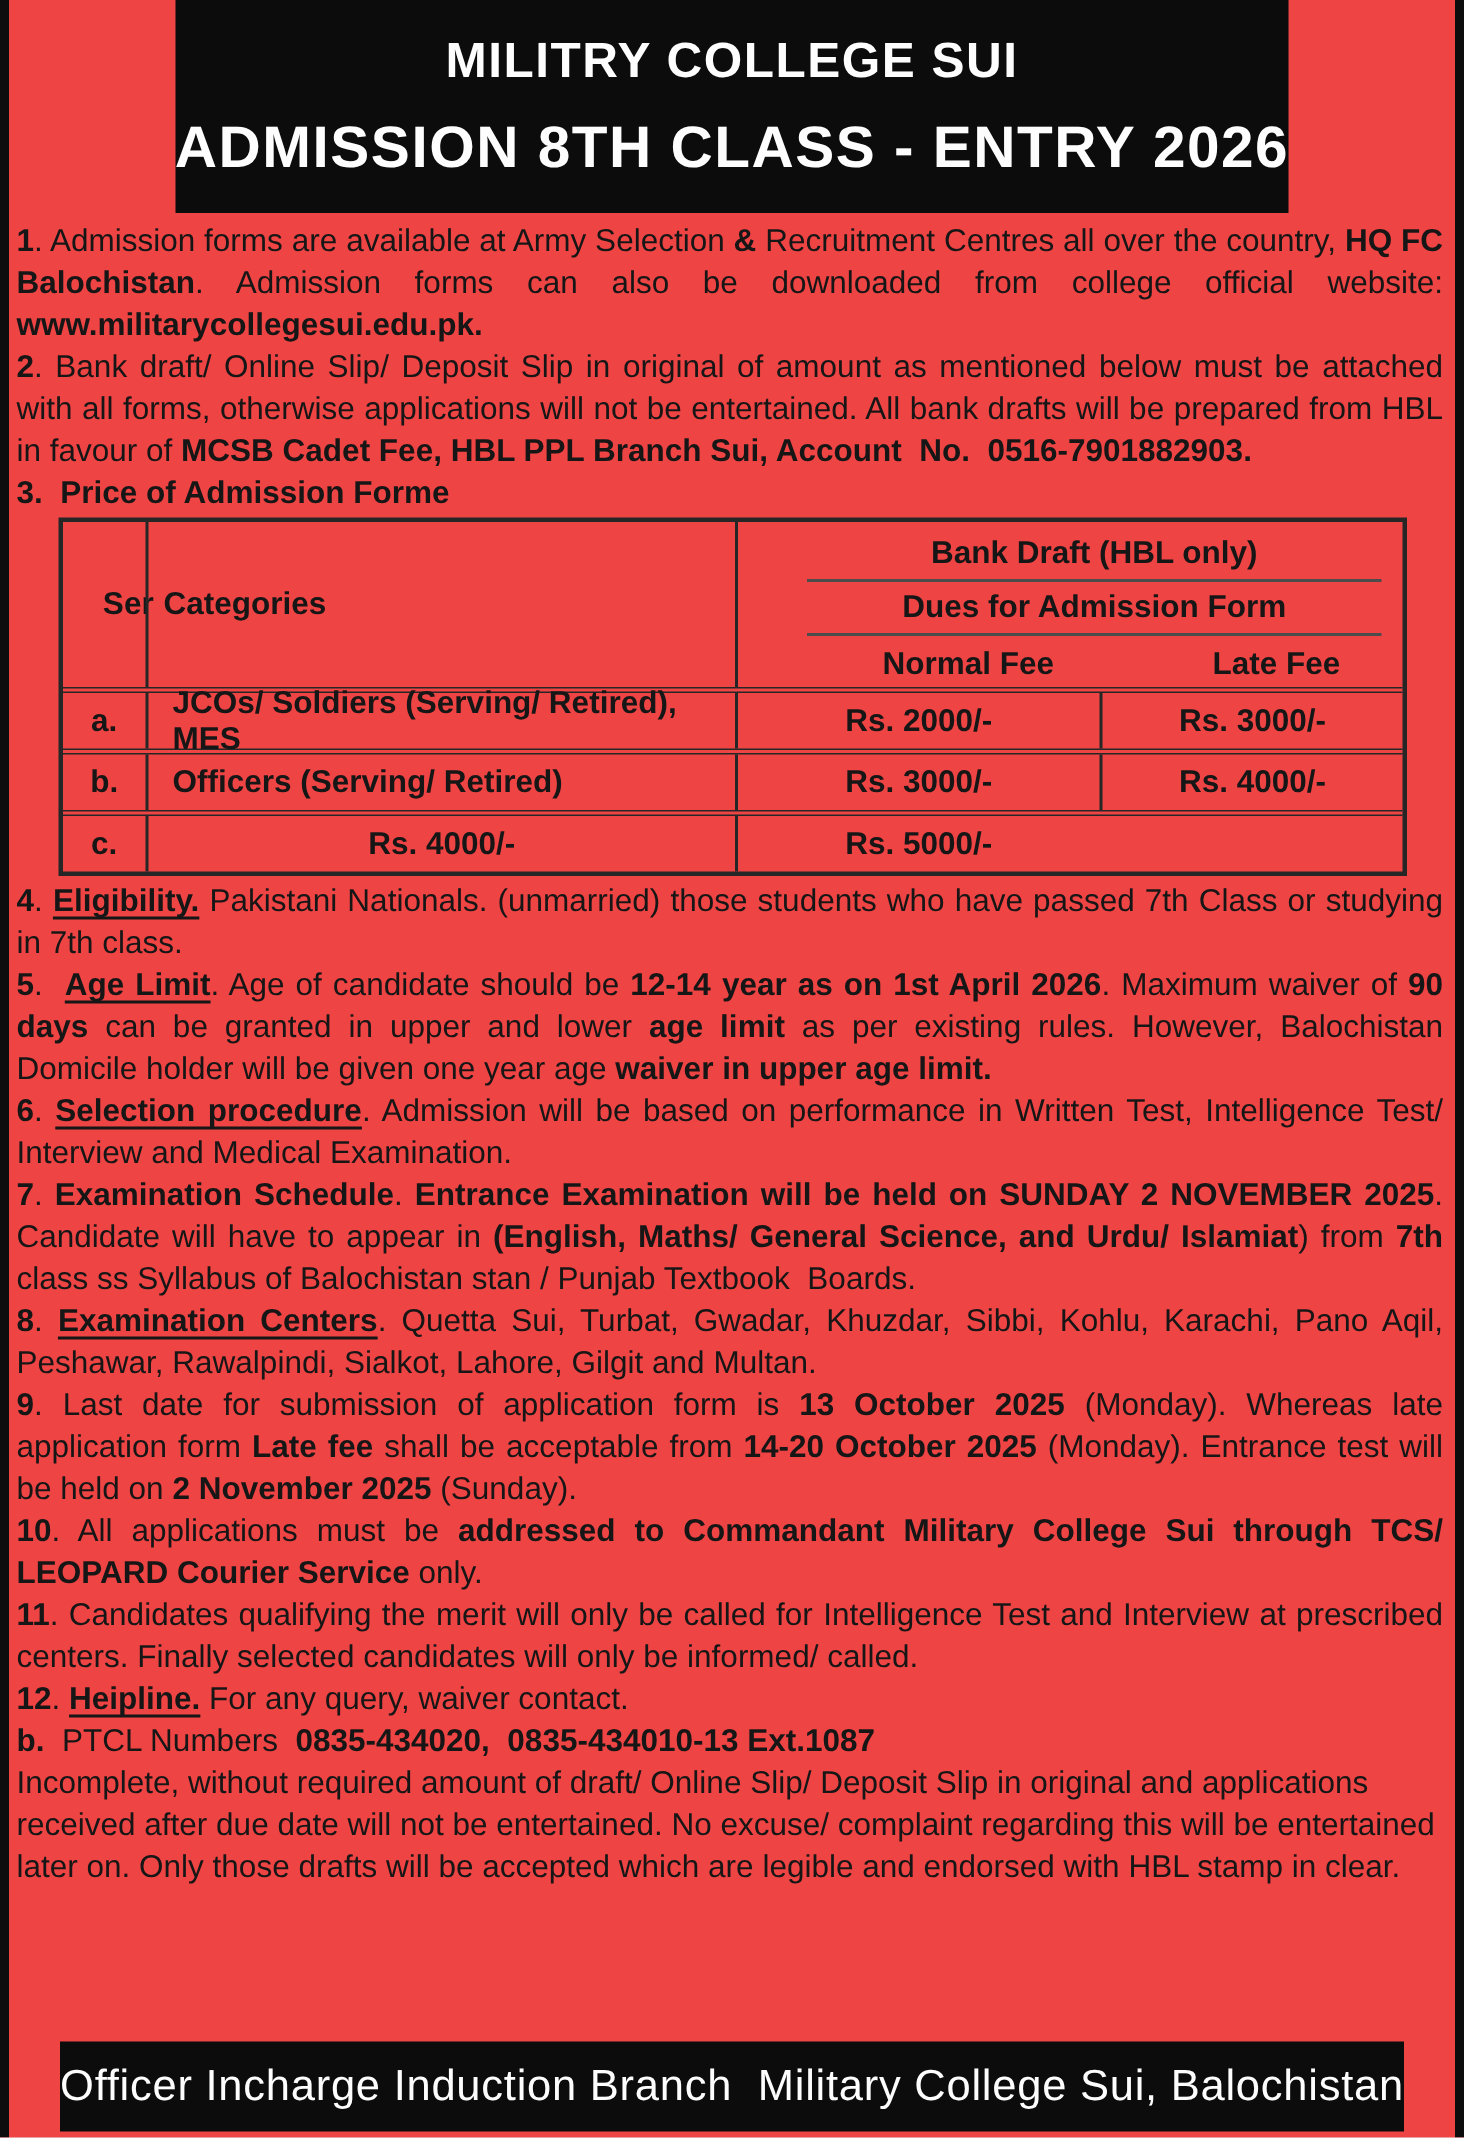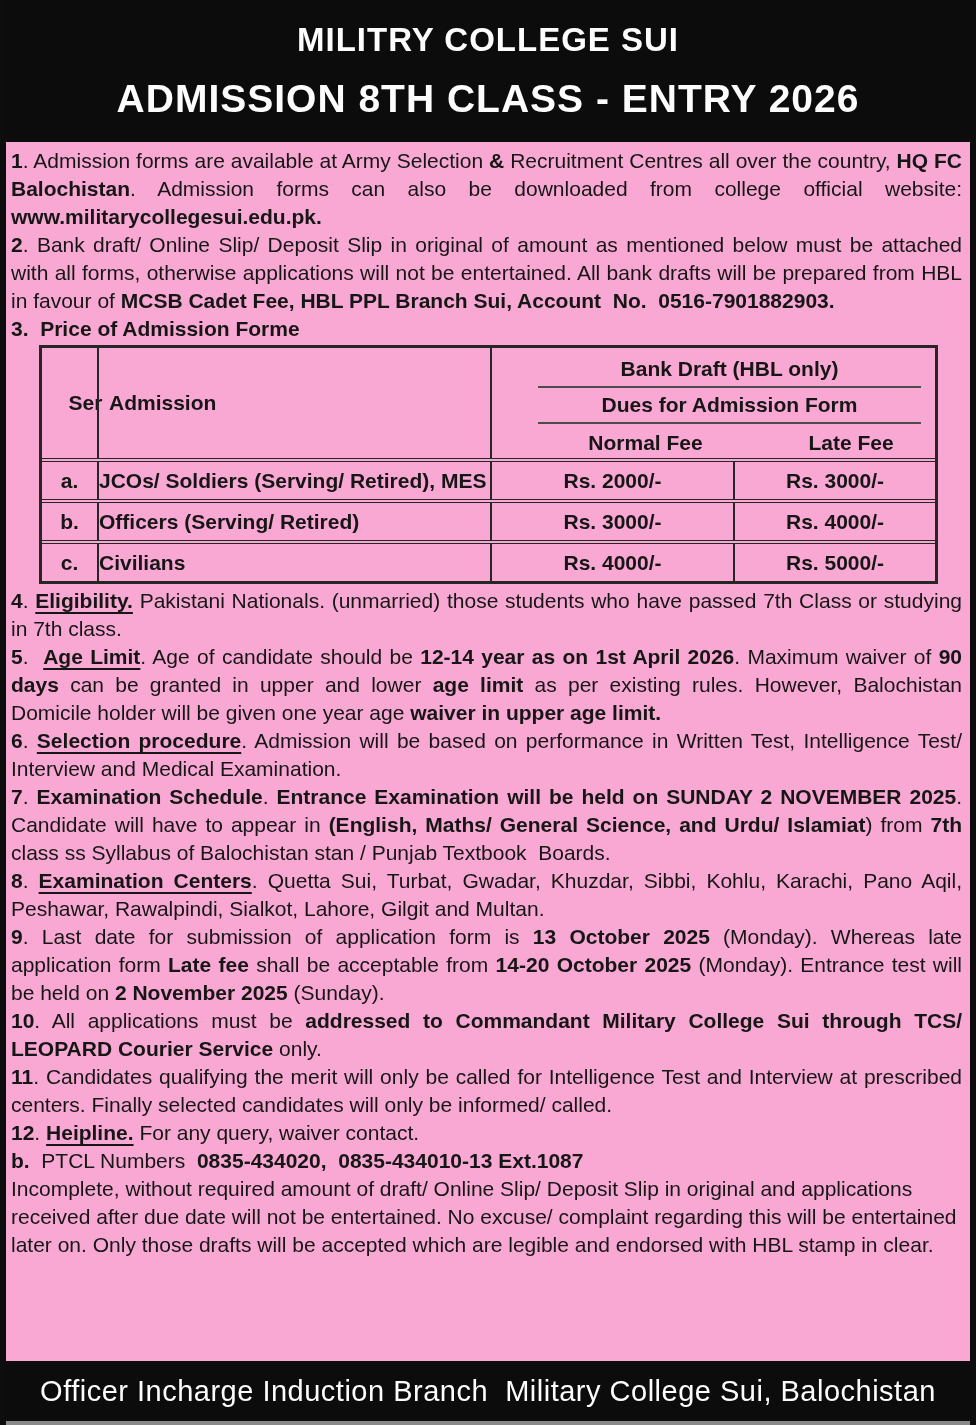--- a/index.html
+++ b/index.html
@@ -1,22 +1,22 @@
 <!DOCTYPE html>
 <html><head>
 <meta charset="utf-8">
 <style>
   html,body{margin:0;padding:0;background:#e8e8e6;}
   .page{
     width:976px;height:1425px;box-sizing:border-box;
-    background:#f9a8d4;color:#161616;
+    background:#ef4444;color:#161616;
     font-family:"Liberation Sans", sans-serif;
     display:flex;flex-direction:column;
     border-left:6px solid #0d0d0d;border-right:6px solid #0d0d0d;
-    overflow:hidden;position:relative;
+    overflow:hidden;position:relative;align-items:center;
   }
   
   .banner{
     background:#0c0c0c;color:#fdfdfd;height:142px;flex:0 0 auto;
     display:flex;flex-direction:column;align-items:center;justify-content:center;
     gap:18px;text-align:center;
   }
   .banner .t1{font-size:33px;font-weight:bold;letter-spacing:1px;}
   .banner .t2{font-size:39px;font-weight:bold;letter-spacing:1px;}
   
@@ -37,21 +37,21 @@
   .hc.ser{justify-content:center;}
   .hc.cat{padding-left:10px;}
   .fee-block{padding-top:8px;}
   .fee-line{text-align:center;line-height:26px;}
   .fee-sep{border-top:2px solid #4c4c4c;margin:4px 14px;}
   .fee-cols{display:grid;grid-template-columns:243px 1fr;margin-top:2px;}
   .fee-cols div{text-align:center;line-height:30px;}
   .t-row{display:grid;grid-template-columns:55px 393px 243px 1fr;border-top:4px double #262626;}
   .t-row > div{border-left:2px solid #262626;height:37px;display:flex;align-items:center;justify-content:center;box-sizing:border-box;}
   .t-row > div:first-child{border-left:none;}
-  .t-row > div.cat{justify-content:flex-start;padding-left:0;}
+  .t-row > div.cat{justify-content:flex-start;padding-left:16px;}
   
   .footer{
     flex:0 0 auto;background:#0c0c0c;color:#fdfdfd;height:60px;
     display:flex;align-items:center;justify-content:center;
     font-size:29px;font-weight:normal;letter-spacing:0.5px;white-space:pre;
   }
   .bottom-strip{flex:0 0 auto;height:4px;background:#8a8a8a;}
 </style>
 </head>
 <body>
@@ -65,21 +65,21 @@
 
   <div class="content">
 
     <div class="para"><span class="b">1</span><span>. Admission forms are available at Army Selection </span><span class="b">&amp;</span><span> Recruitment Centres all over the country, </span><span class="b">HQ FC Balochistan</span><span>. Admission forms can also be downloaded from college official website: </span><span class="b">www.militarycollegesui.edu.pk.</span></div>
     <div class="para"><span class="b">2</span><span>. Bank draft/ Online Slip/ Deposit Slip in original of amount as mentioned below must be attached with all forms, otherwise applications will not be entertained. All bank drafts will be prepared from HBL in favour of </span><span class="b">MCSB Cadet Fee, HBL PPL Branch Sui, Account &nbsp;No. &nbsp;0516-7901882903.</span></div>
     <div class="para left"><span class="b">3. &nbsp;Price of Admission Forme</span></div>
 
     <div class="fee-table">
       <div class="t-header">
         <div class="hc ser">Ser</div>
-        <div class="hc cat">Admission</div>
+        <div class="hc cat">Categories</div>
         <div class="fee-block">
           <div class="fee-line">Bank Draft (HBL only)</div>
           <div class="fee-sep"></div>
           <div class="fee-line">Dues for Admission Form</div>
           <div class="fee-sep"></div>
           <div class="fee-cols">
             <div>Normal Fee</div>
             <div>Late Fee</div>
           </div>
         </div>
@@ -91,21 +91,20 @@
         <div>Rs. 3000/-</div>
       </div>
       <div class="t-row">
         <div>b.</div>
         <div class="cat">Officers (Serving/ Retired)</div>
         <div>Rs. 3000/-</div>
         <div>Rs. 4000/-</div>
       </div>
       <div class="t-row">
         <div>c.</div>
-        <div class="cat">Civilians</div>
         <div>Rs. 4000/-</div>
         <div>Rs. 5000/-</div>
       </div>
     </div>
 
     <div class="para"><span class="b">4</span><span>. </span><span class="b u">Eligibility.</span><span> Pakistani Nationals. (unmarried) those students who have passed 7th Class or studying in 7th class.</span></div>
     <div class="para"><span class="b">5</span><span>. &nbsp;</span><span class="b u">Age Limit</span><span>. Age of candidate should be </span><span class="b">12-14 year as on 1st April 2026</span><span>. Maximum waiver of </span><span class="b">90 days</span><span> can be granted in upper and lower </span><span class="b">age limit</span><span> as per existing rules. However, Balochistan Domicile holder will be given one year age </span><span class="b">waiver in upper age limit.</span></div>
     <div class="para"><span class="b">6</span><span>. </span><span class="b u">Selection procedure</span><span>. Admission will be based on performance in Written Test, Intelligence Test/ Interview and Medical Examination.</span></div>
     <div class="para"><span class="b">7</span><span>. </span><span class="b">Examination Schedule</span><span>. </span><span class="b">Entrance Examination will be held on SUNDAY 2 NOVEMBER 2025</span><span>. Candidate will have to appear in </span><span class="b">(English, Maths/ General Science, and Urdu/ Islamiat</span><span>) from </span><span class="b">7th</span><span> class ss Syllabus of Balochistan stan / Punjab Textbook &nbsp;Boards.</span></div>
     <div class="para"><span class="b">8</span><span>. </span><span class="b u">Examination Centers</span><span>. Quetta Sui, Turbat, Gwadar, Khuzdar, Sibbi, Kohlu, Karachi, Pano Aqil, Peshawar, Rawalpindi, Sialkot, Lahore, Gilgit and Multan.</span></div>

